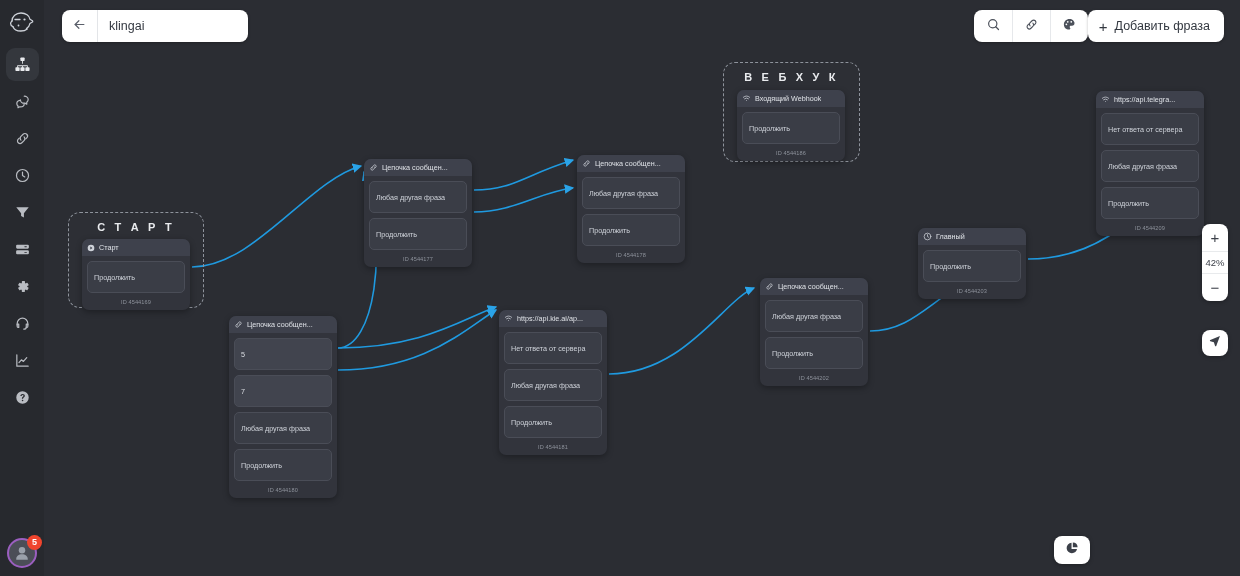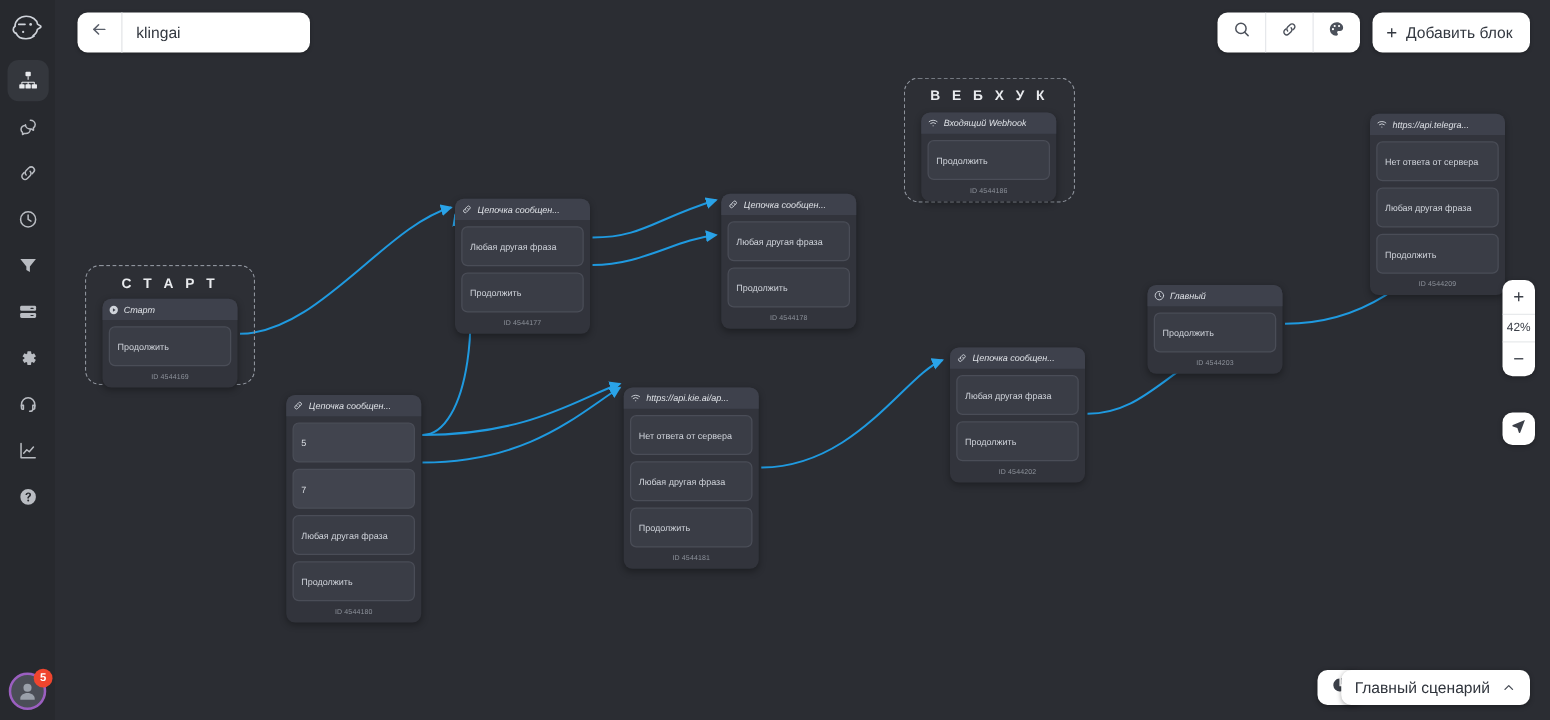--- a/index.html
+++ b/index.html
@@ -132,21 +132,21 @@
     border-radius: 7px;
     box-shadow: 0 2px 6px rgba(0,0,0,.32);
     padding-bottom: 2px;
   }
   .node-header {
     display: flex; align-items: center; gap: 4px;
     height: 17px; padding: 0 5px;
     background: #3e414c;
     border-radius: 7px 7px 0 0;
     color: #dfe2e7; font-size: 7.2px;
-    white-space: nowrap; overflow: hidden; font-style: italic;
+    white-space: nowrap; overflow: hidden;
   }
   .node-header .hdr-ico { flex: 0 0 auto; display:flex; align-items:center; color:#cfd3da; }
   .node-header .hdr-text { overflow: hidden; text-overflow: ellipsis; white-space: nowrap; }
   .node-body { padding: 5px 5px 2px 5px; display: flex; flex-direction: column; gap: 5px; }
   .node-row {
     position: relative;
     height: 32px; border: 1px solid #4a4d57;
     border-radius: 5px; background: #3a3d46;
     display: flex; align-items: center;
     padding: 0 6px;
@@ -584,28 +584,20 @@
     </div>
 
     <div class="stats-btn">
       <span>
         <svg width="14" height="14" viewBox="0 0 24 24" fill="currentColor">
           <path d="M11.2 3.2A8.8 8.8 0 0 0 12 20.8a8.8 8.8 0 0 0 8.6-7H11.2z"></path>
           <path d="M13.4 2.6v8.2h8.2a8.5 8.5 0 0 0-8.2-8.2z"></path>
         </svg>
       </span>
     </div>
-    <button class="scenario-btn">
-      <span>Главный сценарий</span>
-      <span class="chev">
-        <svg width="12" height="12" viewBox="0 0 24 24" fill="none" stroke="currentColor" stroke-width="2.2" stroke-linecap="round" stroke-linejoin="round">
-          <path d="M6 15l6-6 6 6"></path>
-        </svg>
-      </span>
-    </button>
   </div>
 
   <div class="topbar">
     <div class="title-pill">
       <div class="back-btn">
         <span>
           <svg width="15" height="15" viewBox="0 0 24 24" fill="none" stroke="currentColor" stroke-width="1.9" stroke-linecap="round" stroke-linejoin="round">
             <path d="M19 12H5"></path>
               <path d="M11 18l-6-6 6-6"></path>
           </svg>
@@ -635,17 +627,17 @@
         <span>
           <svg width="15" height="15" viewBox="0 0 24 24" fill="currentColor">
             <path d="M12 3C6.9 3 3 6.9 3 11.8c0 4.8 3.6 8.2 8.2 8.2 1.3 0 2.1-.8 2.1-1.8 0-.5-.2-.9-.5-1.2-.3-.3-.5-.7-.5-1.2 0-1 .8-1.8 1.9-1.8h1.7c2.8 0 4.1-1.9 4.1-4.5C20 6.5 16.5 3 12 3zM7 13.1a1.4 1.4 0 1 1 0-2.8 1.4 1.4 0 0 1 0 2.8zm2.2-4a1.4 1.4 0 1 1 0-2.8 1.4 1.4 0 0 1 0 2.8zm5.6 0a1.4 1.4 0 1 1 0-2.8 1.4 1.4 0 0 1 0 2.8z"></path>
           </svg>
         </span>
       </div>
     </div>
 
     <button class="add-block-btn">
       <span class="plus-ico">+</span>
-      <span>Добавить блок</span>
+      <span>Добавить фраза</span>
     </button>
   </div>
 
 </div>
 
 </body></html>

